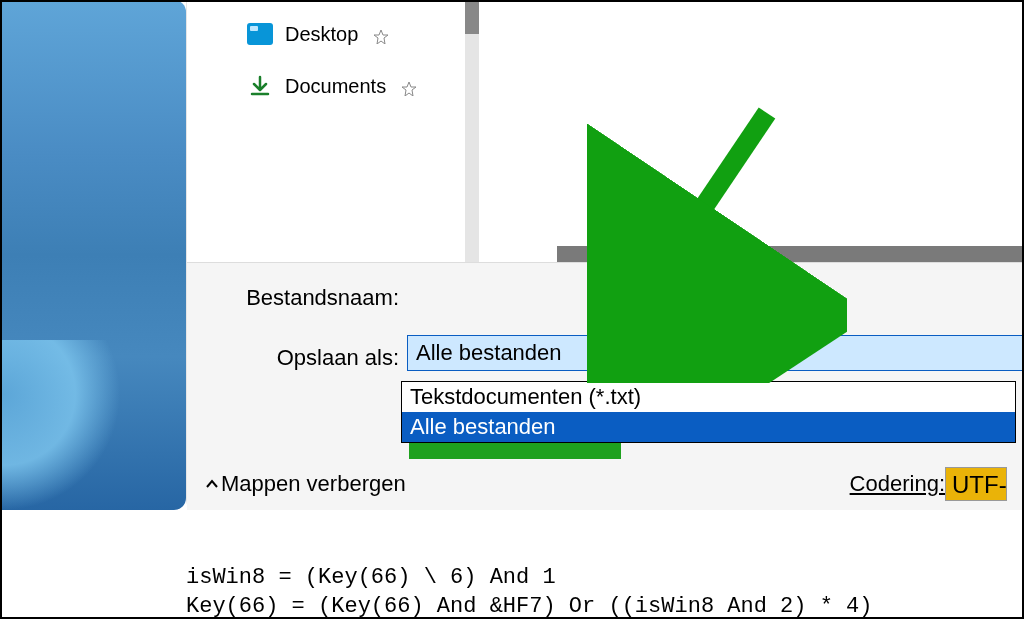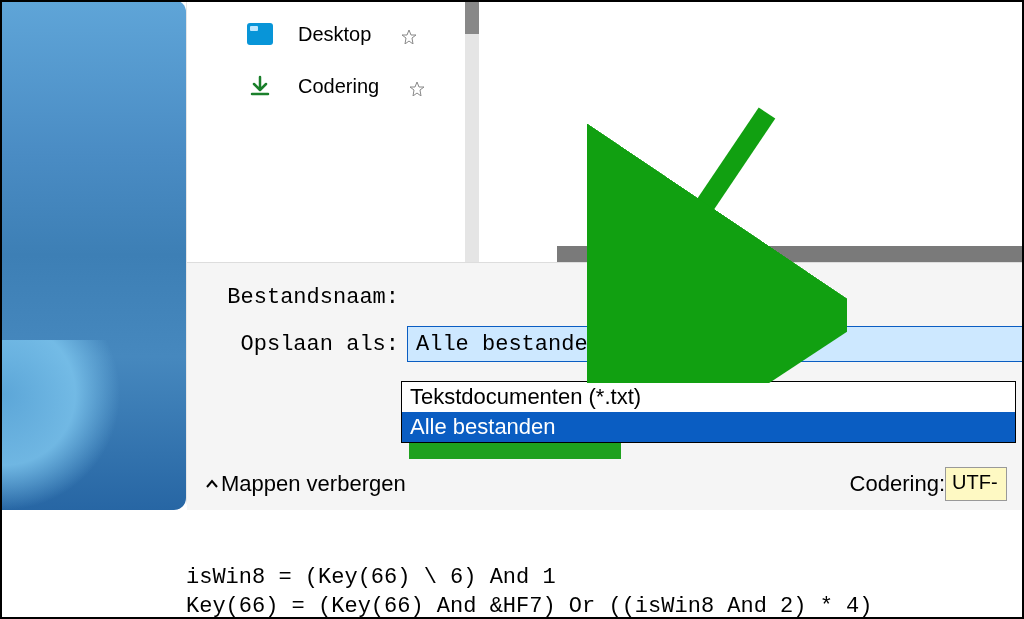--- a/index.html
+++ b/index.html
@@ -44,28 +44,27 @@
     border-radius: 0 0 0 10px;
   }
   .nav-sidebar {
     position: absolute;
     left: 56px; top: 14px;
     width: 220px;
   }
   .nav-item {
     display: flex;
     align-items: center;
-    gap: 25px;
+    gap: 12px;
     padding: 8px 4px;
     margin-bottom: 12px;
     font-size: 20px;
     color: #000;
     cursor: pointer;
     border-radius: 6px;
-    text-align: right;
   }
   .icon-box {
     width: 26px; height: 24px;
     display: inline-flex;
     align-items: center;
     justify-content: center;
     flex-shrink: 0;
   }
   .pin-icon {
     width: 16px; height: 16px;
@@ -92,23 +91,22 @@
   }
   .form-area {
     position: absolute;
     left: 0; top: 262px;
     width: 838px; height: 248px;
     background: #f5f5f5;
     border-top: 1px solid #ddd;
   }
   .form-row {
     display: flex;
-    align-items: center;
+    align-items: flex-end;
     margin-top: 22px;
-    font-family: Liberation Mono, monospace;
   }
   .form-label {
     width: 220px;
     text-align: right;
     font-size: 22px;
     color: #000;
     padding-right: 8px;
   }
   .text-input {
     flex: 1;
@@ -153,26 +151,26 @@
     display: flex;
     align-items: center;
     padding: 0 18px;
   }
   .chevron-up {
     width: 16px; height: 16px;
     display: inline-flex;
     align-items: center;
   }
   .spacer { flex: 1; }
-  .enc-label { font-size: 22px; }
+  .enc-label { font-size: 22px; text-decoration: underline; }
   .enc-box {
     width: 62px; height: 34px;
     border: 1px solid #999;
-    background: #fef9c3;
-    font-size: 20px;
+    background: #eab308;
+    font-size: 24px;
     padding: 3px 6px;
   }
   .green-underline {
     position: absolute;
     left: 222px; top: 180px;
     width: 212px; height: 16px;
     background: #1ea11e;
   }
   .arrow-svg {
     position: absolute;
@@ -215,41 +213,41 @@
           </svg>
       </span>
     </div>
     <div class="nav-item">
       <span class="icon-box">
         <svg width="22" height="22" viewBox="0 0 22 22">
           <path d="M11 2 L11 14 M5 9 L11 15 L17 9" stroke="#1a7f2b" stroke-width="2.5" fill="none" stroke-linecap="round" stroke-linejoin="round"></path>
           <line x1="3" y1="19" x2="19" y2="19" stroke="#1a7f2b" stroke-width="2.5" stroke-linecap="round"></line>
         </svg>
       </span>
-      <span>Codering</span>
+      <span>Documents</span>
       <span class="pin-icon">
         <svg width="14" height="14" viewBox="0 0 14 14">
             <path d="M7 0 L9 5 L14 5 L10 8 L11 14 L7 11 L3 14 L4 8 L0 5 L5 5 Z" fill="none" stroke="#888" stroke-width="1"></path>
           </svg>
       </span>
     </div>
   </div>
 
   <div class="scroll-track">
     <div class="scroll-thumb"></div>
   </div>
   <div class="hscroll"></div>
 
   <div class="form-area">
 
     <div class="form-row">
       <div class="form-label">Bestandsnaam:</div>
     </div>
 
-    <div class="form-row" style="margin-top:16px;">
+    <div class="form-row" style="margin-top:24px;">
       <div class="form-label">Opslaan als:</div>
       <div class="dropdown-selected">
         <span>Alle bestanden</span>
       </div>
     </div>
 
     <div class="dropdown-list">
       <div class="dropdown-option">Tekstdocumenten (*.txt)</div>
       <div class="dropdown-option highlight">Alle bestanden</div>
     </div>

